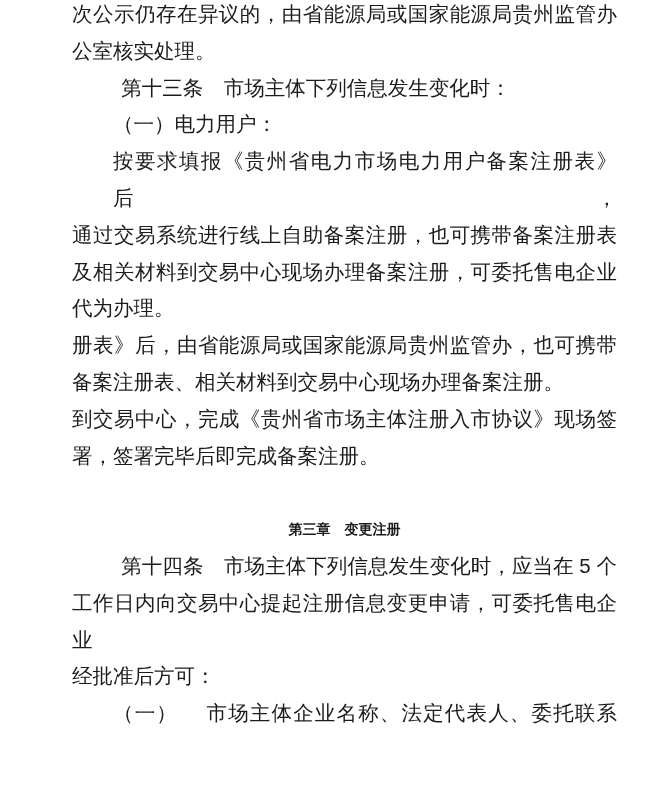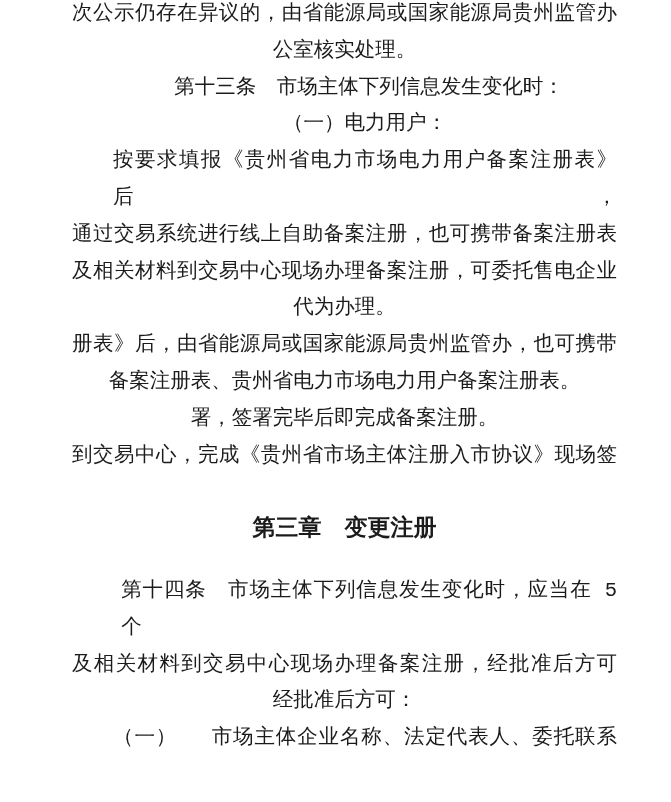--- a/index.html
+++ b/index.html
@@ -6,66 +6,66 @@
     margin: 0;
     padding: 0;
     background: #ffffff;
   }
   .page {
     position: relative;
     width: 671px;
     height: 802px;
     background: #ffffff;
     overflow: hidden;
-    font-family: Liberation Mono, monospace;
+    font-family: Liberation Sans, sans-serif;
     color: #1b1b1b;
   }
   .content {
     margin-top: -4px;
     padding-left: 72px;
     padding-right: 54px;
   }
   .line {
     font-size: 20.5px;
     line-height: 36.8px;
     min-height: 36.8px;
-    text-align: center;
+    text-align: left;
     white-space: normal;
   }
   .line.just {
     text-align: justify;
     text-align-last: justify;
   }
   .line.heading {
     font-weight: bold;
     text-align: center;
     text-align-last: center;
-    font-size: 23px;
+    font-size: 14px;
   }
   .line.blank {
     
   }
 </style>
 </head>
 <body>
 
 <div class="page">
   <div class="content" id="doc-lines">
       <div class="line just">次公示仍存在异议的，由省能源局或国家能源局贵州监管办</div>
       <div class="line">公室核实处理。</div>
       <div class="line" style="padding-left: 2.4em;">第十三条　市场主体下列信息发生变化时：</div>
       <div class="line" style="padding-left: 2em;">（一）电力用户：</div>
       <div class="line just" style="padding-left: 2em;">按要求填报《贵州省电力市场电力用户备案注册表》后，</div>
       <div class="line just">通过交易系统进行线上自助备案注册，也可携带备案注册表</div>
       <div class="line just">及相关材料到交易中心现场办理备案注册，可委托售电企业</div>
       <div class="line">代为办理。</div>
       <div class="line just">册表》后，由省能源局或国家能源局贵州监管办，也可携带</div>
-      <div class="line">备案注册表、贵州省电力市场电力用户备案注册表。</div>
+      <div class="line">备案注册表、相关材料到交易中心现场办理备案注册。</div>
+      <div class="line just">到交易中心，完成《贵州省市场主体注册入市协议》现场签</div>
       <div class="line">署，签署完毕后即完成备案注册。</div>
-      <div class="line just">到交易中心，完成《贵州省市场主体注册入市协议》现场签</div>
       <div class="line blank"></div>
       <div class="line heading">第三章　变更注册</div>
-      <div class="line just" style="padding-left: 2.4em; margin-top: 25px;">第十四条　市场主体下列信息发生变化时，应当在 5 个</div>
-      <div class="line just">及相关材料到交易中心现场办理备案注册，经批准后方可</div>
+      <div class="line just" style="padding-left: 2.4em;">第十四条　市场主体下列信息发生变化时，应当在 5 个</div>
+      <div class="line just">工作日内向交易中心提起注册信息变更申请，可委托售电企业</div>
       <div class="line">经批准后方可：</div>
       <div class="line just" style="padding-left: 2em;">（一）　 市场主体企业名称、法定代表人、委托联系</div>
     </div>
 </div>
 
 </body></html>

